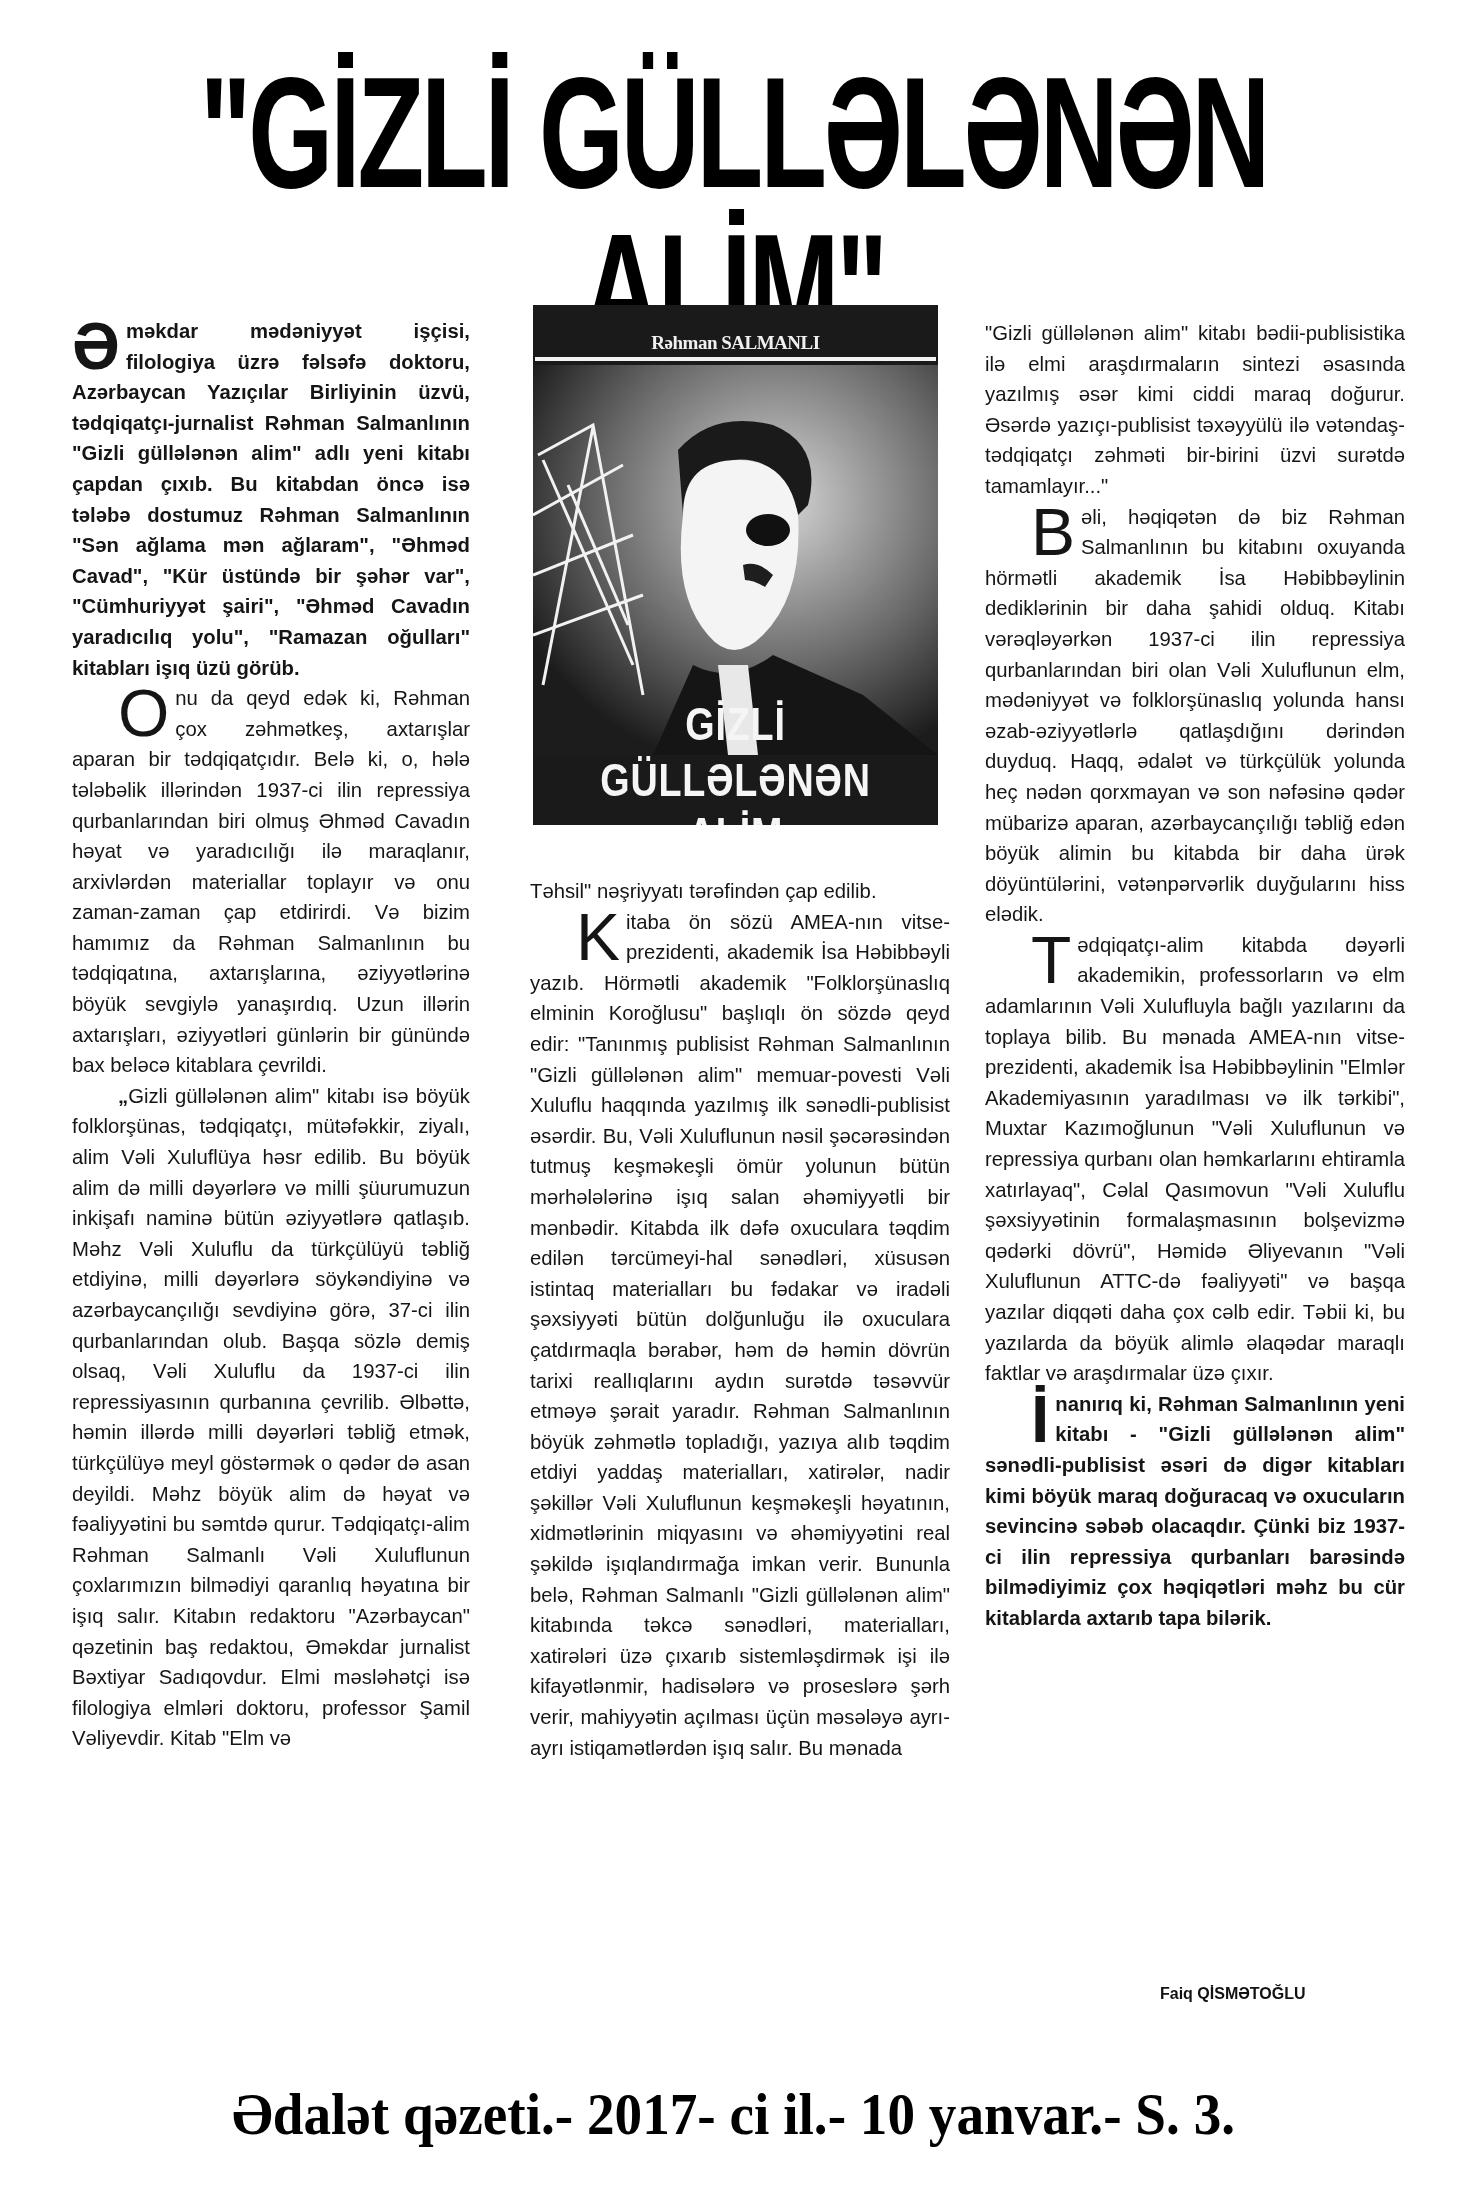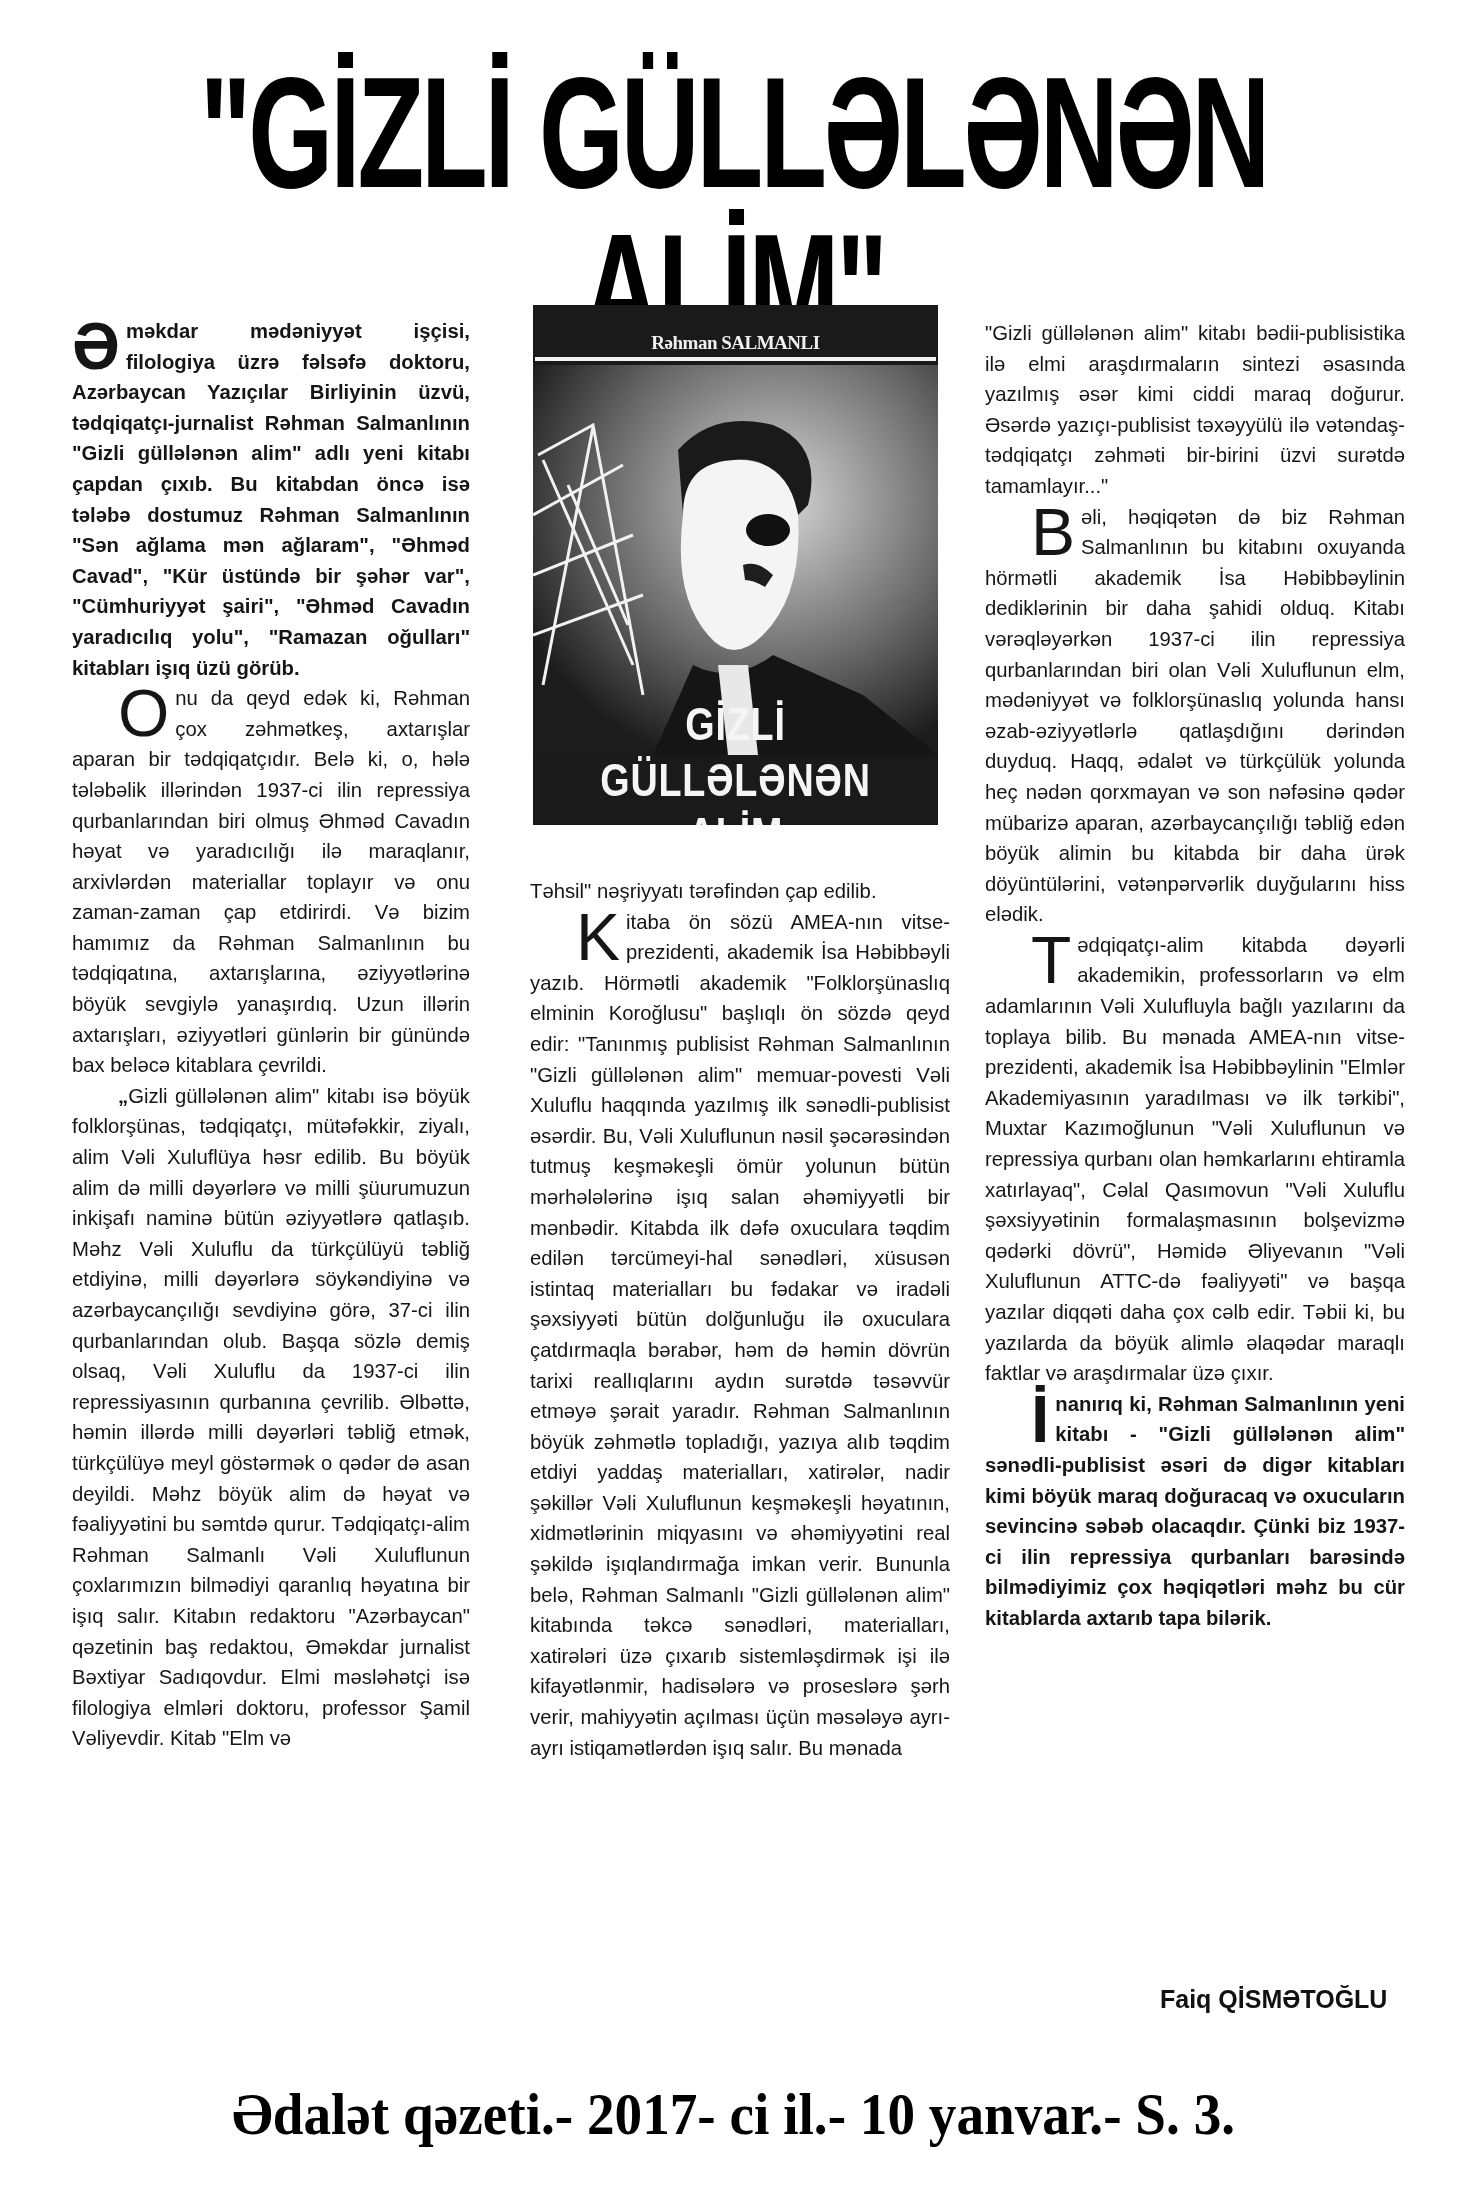--- a/index.html
+++ b/index.html
@@ -39,21 +39,21 @@
   .cover-photo { position: absolute; left: 0; top: 60px; width: 405px; height: 390px; }
   .cover-title {
     position: absolute; left: 0; width: 100%; text-align: center;
     font-family: "Liberation Sans", sans-serif; font-weight: 900; color: #f5f5f5;
     transform: scaleX(0.82); letter-spacing: 1px;
   }
   .cover-title.t1 { top: 392px; font-size: 46px; }
   .cover-title.t2 { top: 448px; font-size: 46px; }
   .signature {
     position: absolute; left: 1160px; top: 1985px; font-family: "Liberation Sans", sans-serif;
-    font-weight: bold; font-size: 25px; color: #111;
+    font-weight: bold; font-size: 16px; color: #111;
   }
   .citation {
     position: absolute; left: 0; top: 2080px; width: 1467px; text-align: center;
     font-family: "Liberation Serif", serif; font-weight: bold; font-size: 60px; color: #000;
     transform: scaleX(0.92);
   }
 </style>
 </head>
 <body>
 

